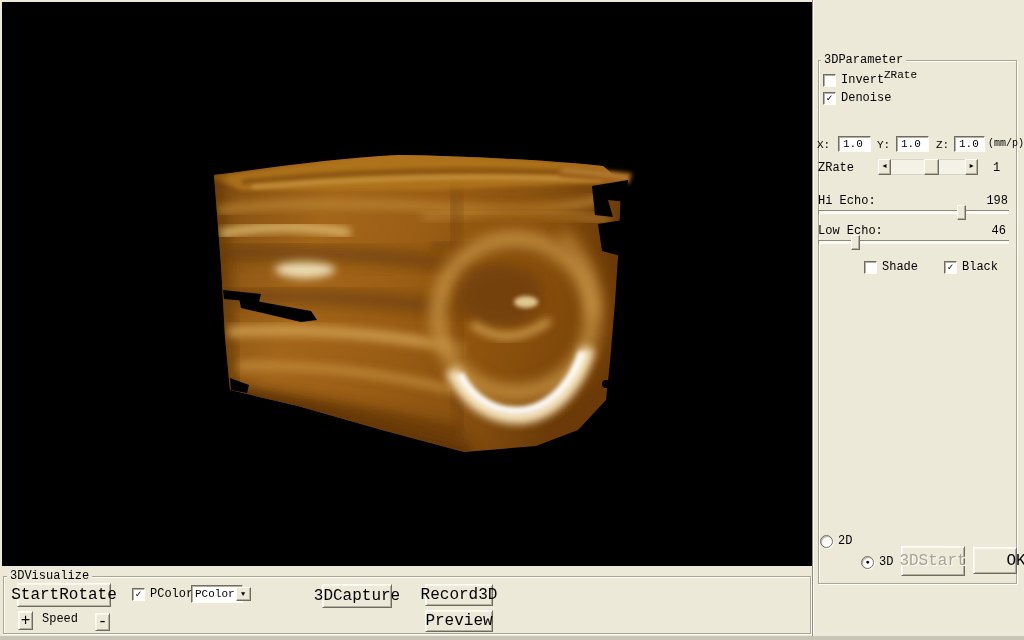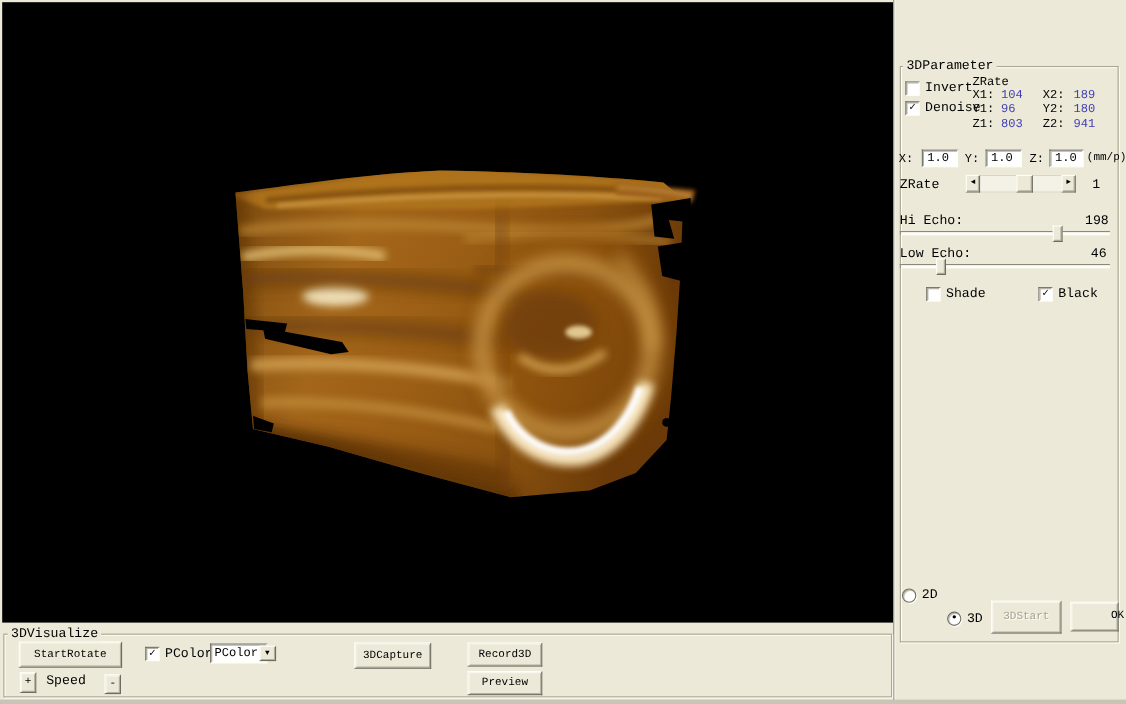--- a/index.html
+++ b/index.html
@@ -21,21 +21,21 @@
               padding:0 3px;font-size:12px;color:var(--text,#000);white-space:nowrap;z-index:3;}
   .label{position:absolute;font-size:12px;color:var(--text,#000);white-space:nowrap;}
   .small{font-size:11px;}
   .tiny{font-size:10px;}
   .blue{color:var(--value-blue,#3e3eb4);}
   .btn{position:absolute;background:var(--panel-bg,#ece9d8);
        border:1px solid;
        border-color:var(--border-light,#fffef6) var(--border-dark,#6e6c60)
                     var(--border-dark,#6e6c60) var(--border-light,#fffef6);
        box-shadow:inset 1px 1px 0 #f8f7ee,inset -1px -1px 0 #b4b0a0;
-       font-size:10px;color:var(--text,#000);text-align:center;
+       font-size:16px;color:var(--text,#000);text-align:center;
        display:flex;align-items:center;justify-content:center;box-sizing:border-box;}
   .btn.disabled{color:var(--disabled-text,#a7a395);text-shadow:1px 1px 0 #fffef6;}
   .ctl{position:absolute;display:flex;align-items:center;gap:5px;
        font-size:12px;color:var(--text,#000);white-space:nowrap;font-family:Liberation Mono, monospace;}
   .cb{width:11px;height:11px;background:#fff;flex:0 0 auto;
       border:1px solid;
       border-color:var(--border-dark,#6e6c60) var(--border-light,#fffef6)
                    var(--border-light,#fffef6) var(--border-dark,#6e6c60);
       box-shadow:inset 1px 1px 0 #b4b0a0;
       font-weight:bold;font-size:10px;line-height:11px;text-align:center;color:#000;}
@@ -174,34 +174,20 @@
   <div class="ctl" style="left:823px;top:73px;">
     <span class="cb"><span></span></span>
     <span>Invert</span>
   </div>
   <div class="ctl" style="left:823px;top:91px;">
     <span class="cb"><span>✓</span></span>
     <span>Denoise</span>
   </div>
 
   <div class="label small" style="left:884px;top:69px;">ZRate</div>
-  <div class="zone-grid">
-    <span>X1:</span>
-    <span class="blue">104</span>
-    <span>X2:</span>
-    <span class="blue">189</span>
-    <span>Y1:</span>
-    <span class="blue">96</span>
-    <span>Y2:</span>
-    <span class="blue">180</span>
-    <span>Z1:</span>
-    <span class="blue">803</span>
-    <span>Z2:</span>
-    <span class="blue">941</span>
-  </div>
 
   <div class="label small" style="left:817px;top:139px;">X:</div>
   <div class="edit" style="left:838px;top:136px;width:33px;height:16px;">1.0</div>
   <div class="label small" style="left:877px;top:139px;">Y:</div>
   <div class="edit" style="left:896px;top:136px;width:33px;height:16px;">1.0</div>
   <div class="label small" style="left:936px;top:139px;">Z:</div>
   <div class="edit" style="left:954px;top:136px;width:31px;height:16px;">1.0</div>
   <div class="label tiny" style="left:988px;top:138px;">(mm/p)</div>
 
   <div class="label" style="left:818px;top:161px;">ZRate</div>
@@ -217,21 +203,21 @@
   <div class="label" style="left:818px;top:194px;">Hi Echo:</div>
   <div class="label" style="left:978px;top:194px;width:30px;text-align:right;">198</div>
   <div class="slider-track" style="left:818px;top:210px;width:191px;"></div>
   <div class="slider-thumb" style="left:957px;top:205px;"></div>
 
   <div class="label" style="left:818px;top:224px;">Low Echo:</div>
   <div class="label" style="left:978px;top:224px;width:28px;text-align:right;">46</div>
   <div class="slider-track" style="left:818px;top:240px;width:191px;"></div>
   <div class="slider-thumb" style="left:851px;top:235px;"></div>
 
-  <div class="ctl" style="left:842px;top:260px;">
+  <div class="ctl" style="left:864px;top:260px;">
     <span class="cb"><span></span></span>
     <span>Shade</span>
   </div>
   <div class="ctl" style="left:944px;top:260px;">
     <span class="cb"><span>✓</span></span>
     <span>Black</span>
   </div>
 
   <div class="ctl" style="left:820px;top:534px;">
     <span class="radio"><span></span></span>

